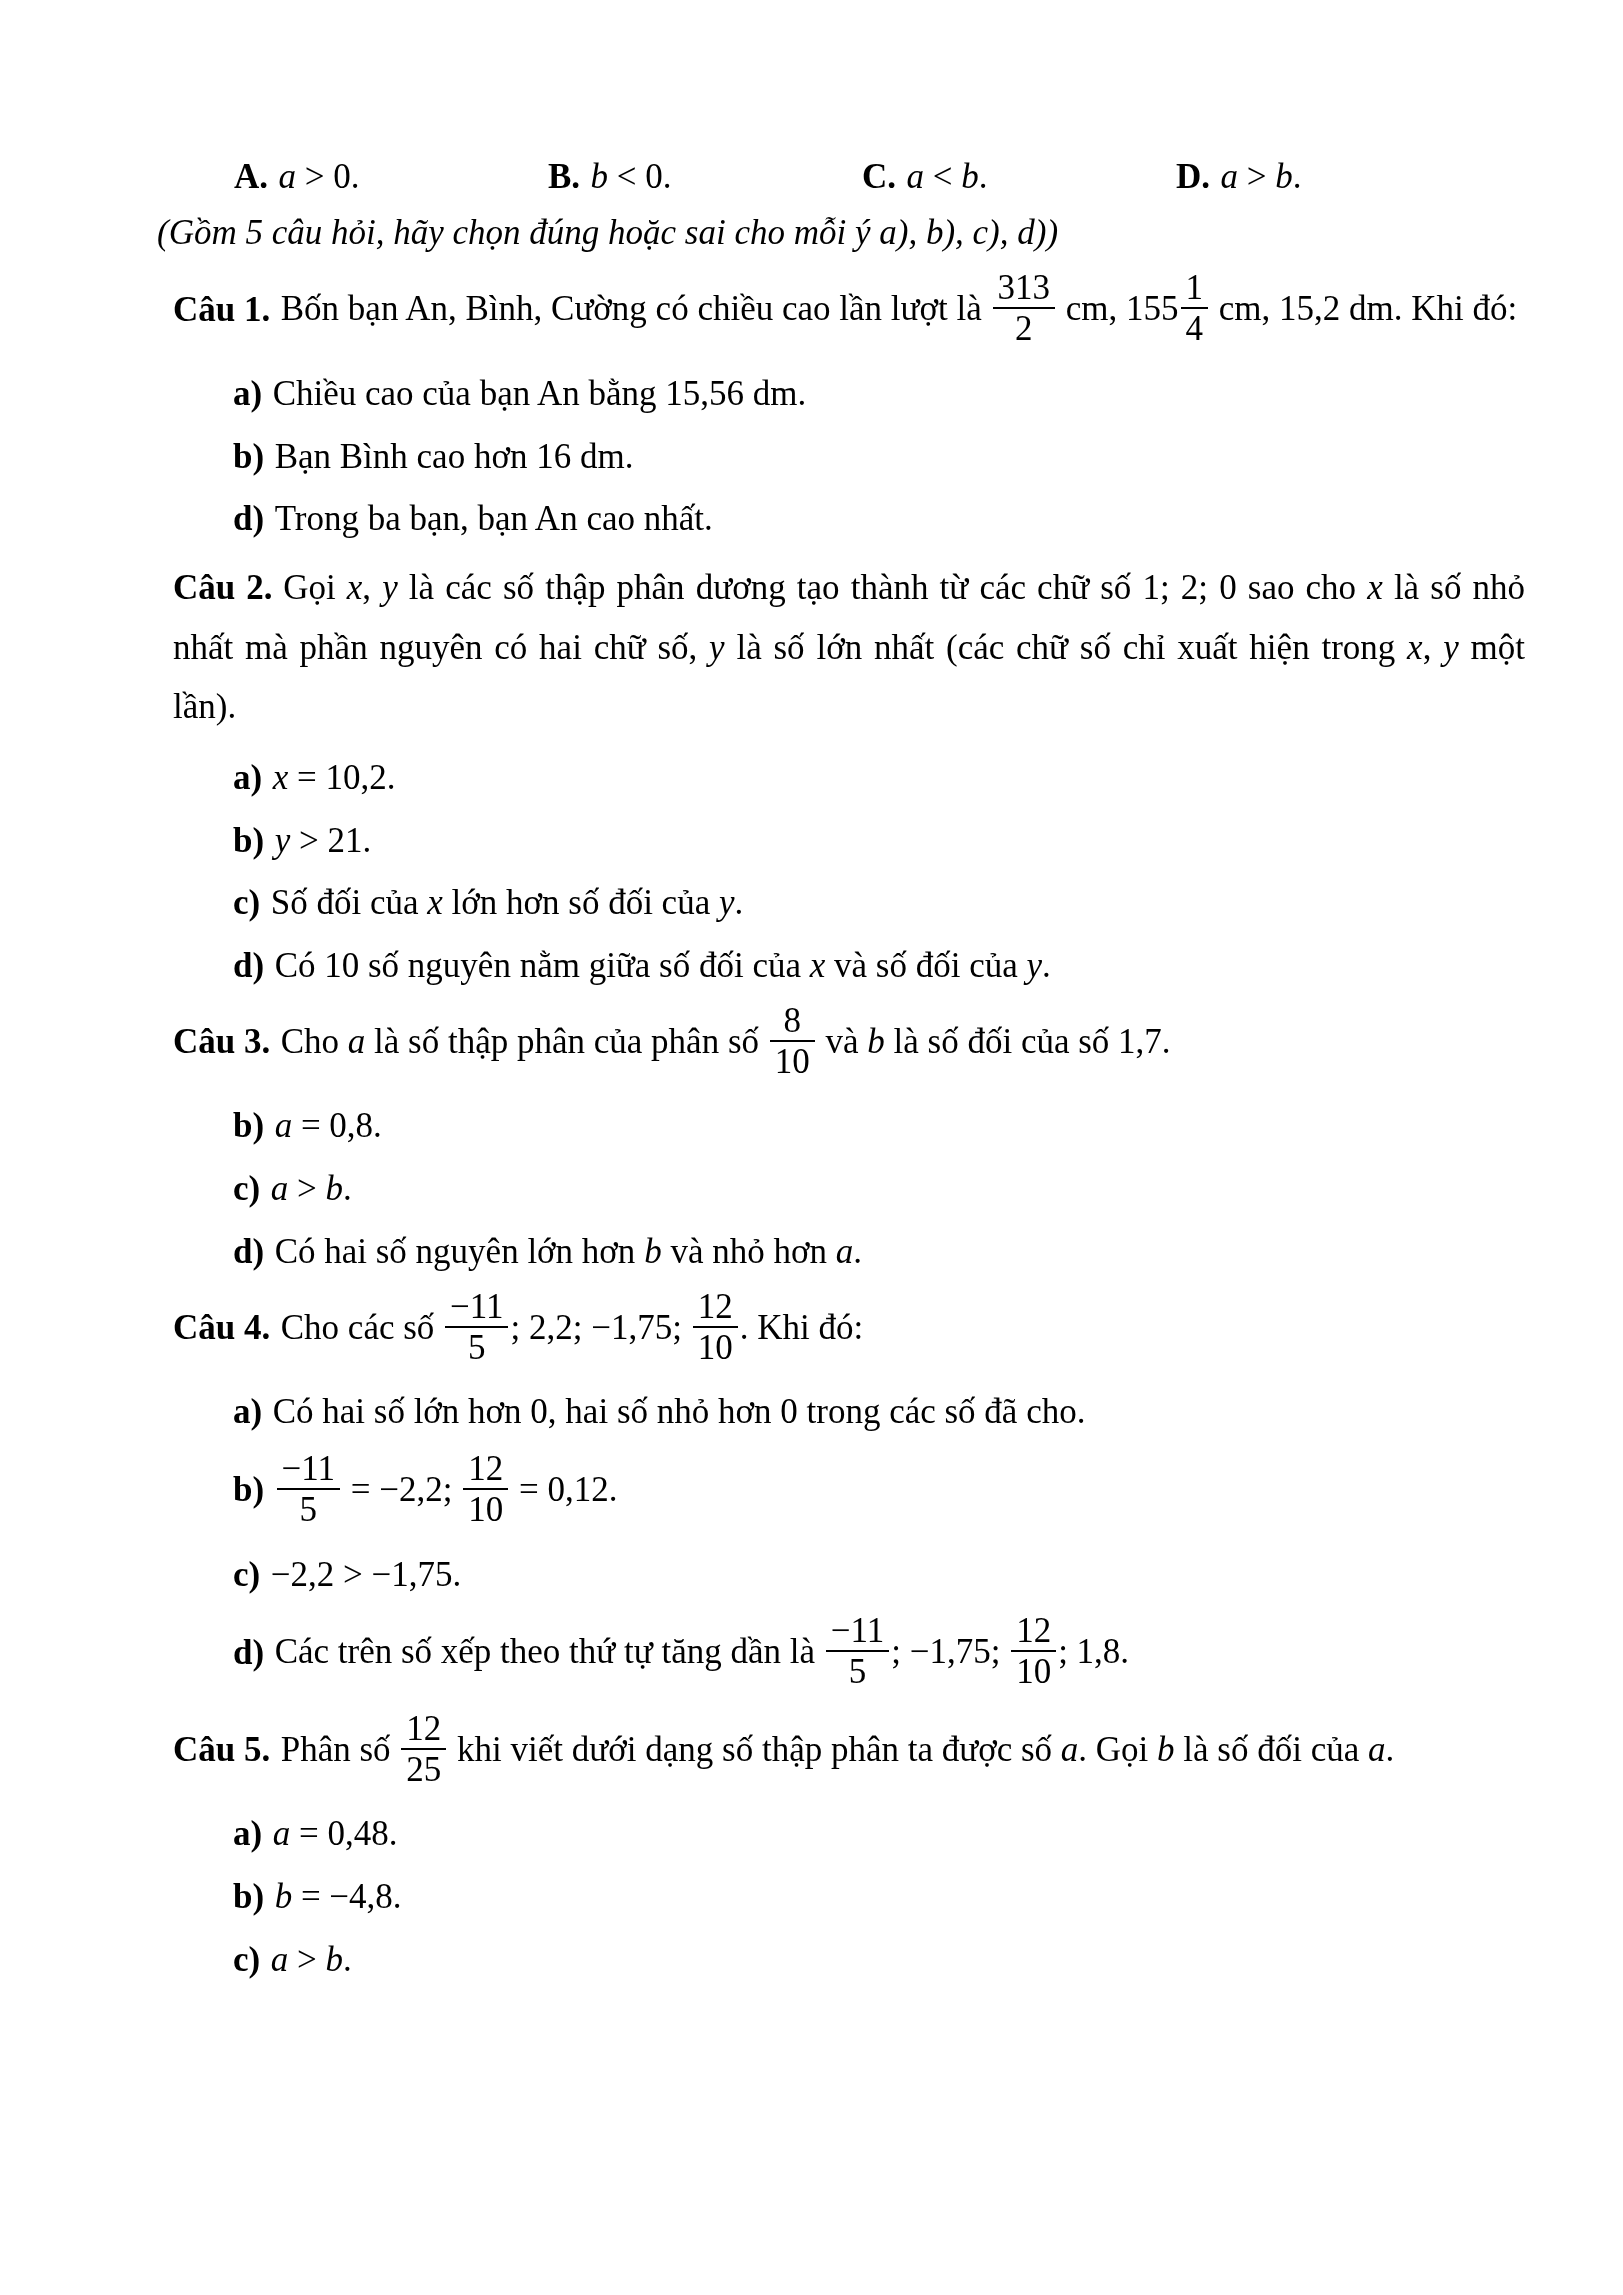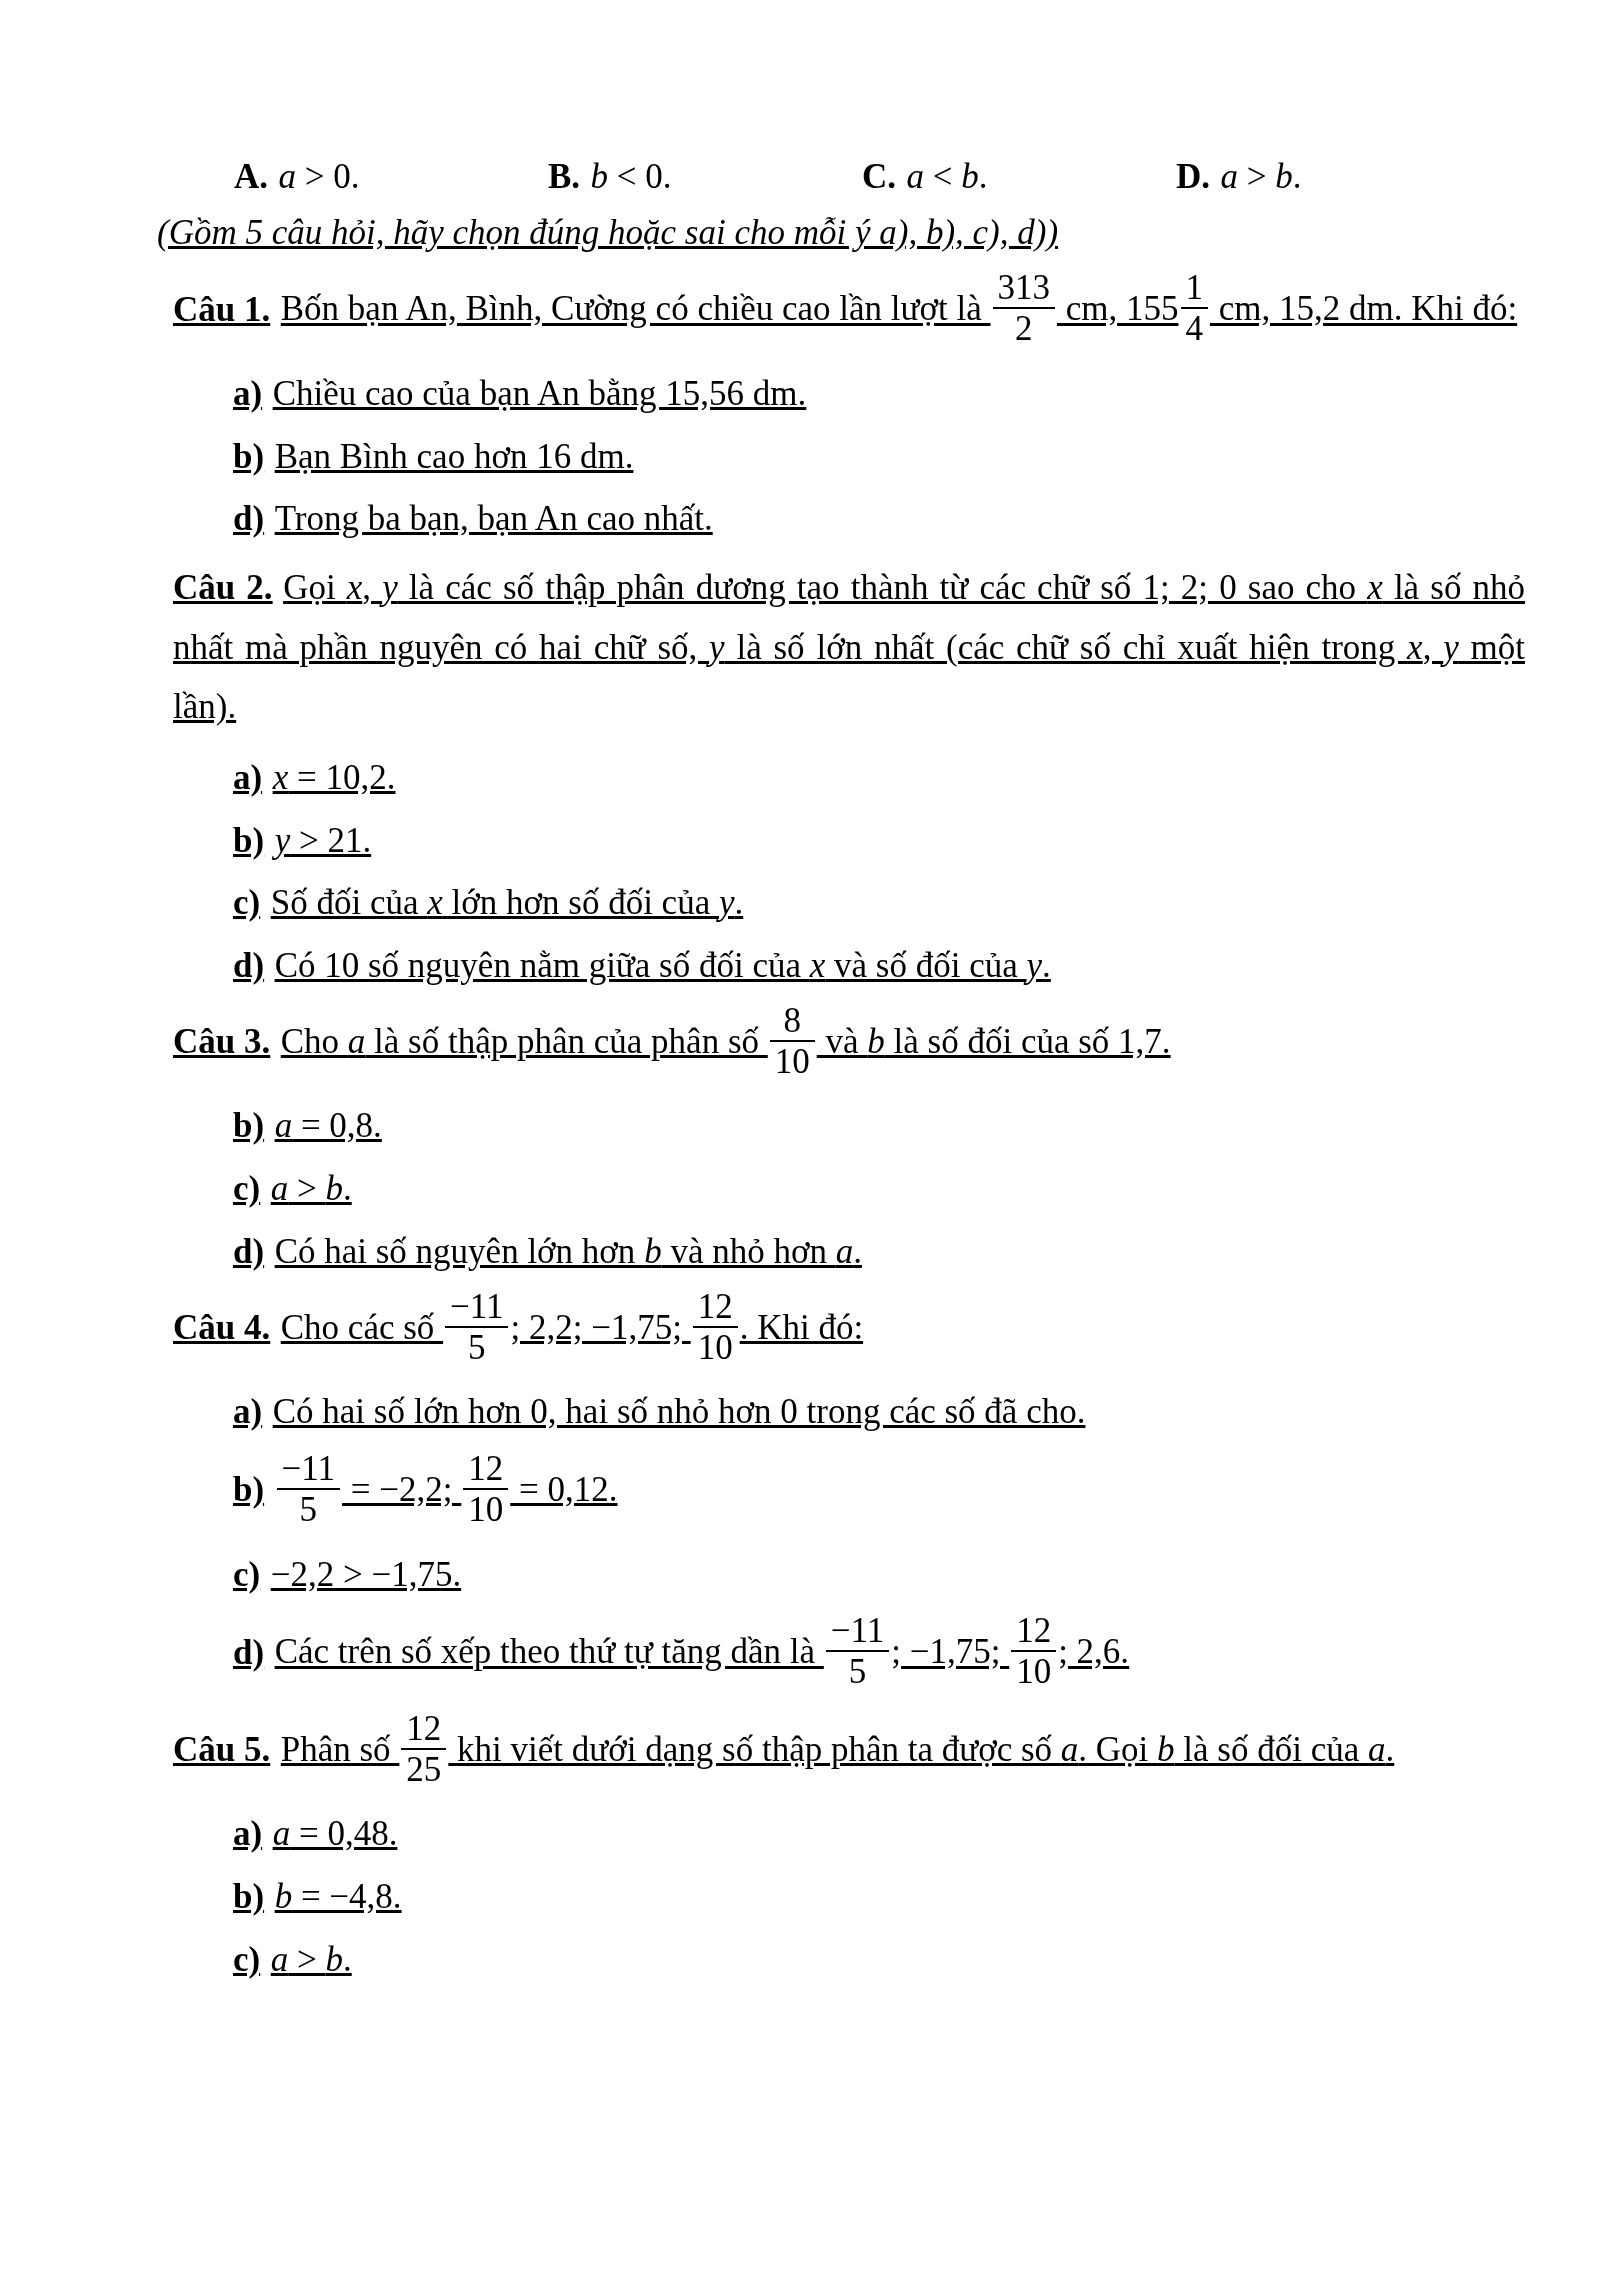--- a/index.html
+++ b/index.html
@@ -7,21 +7,20 @@
     position:relative;
     width:1623px; height:2295px;
     background:#ffffff;
     color:#000000;
     font-family:"Liberation Serif", serif;
     font-size:35px;
     line-height:1.25;
     box-sizing:border-box;
     padding:155px 82px 0 157px;
     overflow:hidden;
-    text-decoration:underline;
   }
   .options-row { padding-left:77px; white-space:nowrap; }
   .option { display:inline-block; width:314px; }
   .option:last-child { width:auto; }
   .olabel, .qlabel, .ilabel { font-weight:bold; font-style:normal; margin-right:0.3em; }
   .heading { font-weight:bold; margin:23.6px 0 0 0; }
   .note { font-style:italic; margin:12.6px 0 0 0; }
   .question { margin-top:17.3px; }
   .stem { margin:16px; line-height:1.7; text-align:justify; }
   .item { margin:19px 0 0 0; padding-left:76px; }
@@ -62,21 +61,21 @@
         <p class="stem"><span class="qlabel">Câu 3.</span><span>Cho </span><i>a</i><span> là số thập phân của phân số </span><span class="frac"><span class="num">8</span><span class="den">10</span></span><span> và </span><i>b</i><span> là số đối của số 1,7.</span></p>
         <p class="item"><span class="ilabel">b)</span><i>a</i><span> = 0,8.</span></p>
         <p class="item"><span class="ilabel">c)</span><i>a</i><span> &gt; </span><i>b</i><span>.</span></p>
         <p class="item"><span class="ilabel">d)</span><span>Có hai số nguyên lớn hơn </span><i>b</i><span> và nhỏ hơn </span><i>a</i><span>.</span></p>
       </div>
       <div class="question">
         <p class="stem"><span class="qlabel">Câu 4.</span><span>Cho các số </span><span class="frac"><span class="num">−11</span><span class="den">5</span></span><span>; 2,2; −1,75; </span><span class="frac"><span class="num">12</span><span class="den">10</span></span><span>. Khi đó:</span></p>
         <p class="item"><span class="ilabel">a)</span><span>Có hai số lớn hơn 0, hai số nhỏ hơn 0 trong các số đã cho.</span></p>
         <p class="item"><span class="ilabel">b)</span><span class="frac"><span class="num">−11</span><span class="den">5</span></span><span> = −2,2; </span><span class="frac"><span class="num">12</span><span class="den">10</span></span><span> = 0,12.</span></p>
         <p class="item"><span class="ilabel">c)</span><span>−2,2 &gt; −1,75.</span></p>
-        <p class="item"><span class="ilabel">d)</span><span>Các trên số xếp theo thứ tự tăng dần là </span><span class="frac"><span class="num">−11</span><span class="den">5</span></span><span>; −1,75; </span><span class="frac"><span class="num">12</span><span class="den">10</span></span><span>; 2,6.</span></p>
+        <p class="item"><span class="ilabel">d)</span><span>Các trên số xếp theo thứ tự tăng dần là </span><span class="frac"><span class="num">−11</span><span class="den">5</span></span><span>; −1,75; </span><span class="frac"><span class="num">12</span><span class="den">10</span></span><span>; 1,8.</span></p>
       </div>
       <div class="question">
         <p class="stem"><span class="qlabel">Câu 5.</span><span>Phân số </span><span class="frac"><span class="num">12</span><span class="den">25</span></span><span> khi viết dưới dạng số thập phân ta được số </span><i>a</i><span>. Gọi </span><i>b</i><span> là số đối của </span><i>a</i><span>.</span></p>
         <p class="item"><span class="ilabel">a)</span><i>a</i><span> = 0,48.</span></p>
         <p class="item"><span class="ilabel">b)</span><i>b</i><span> = −4,8.</span></p>
         <p class="item"><span class="ilabel">c)</span><i>a</i><span> &gt; </span><i>b</i><span>.</span></p>
       </div>
     </div>
 </main>
 

